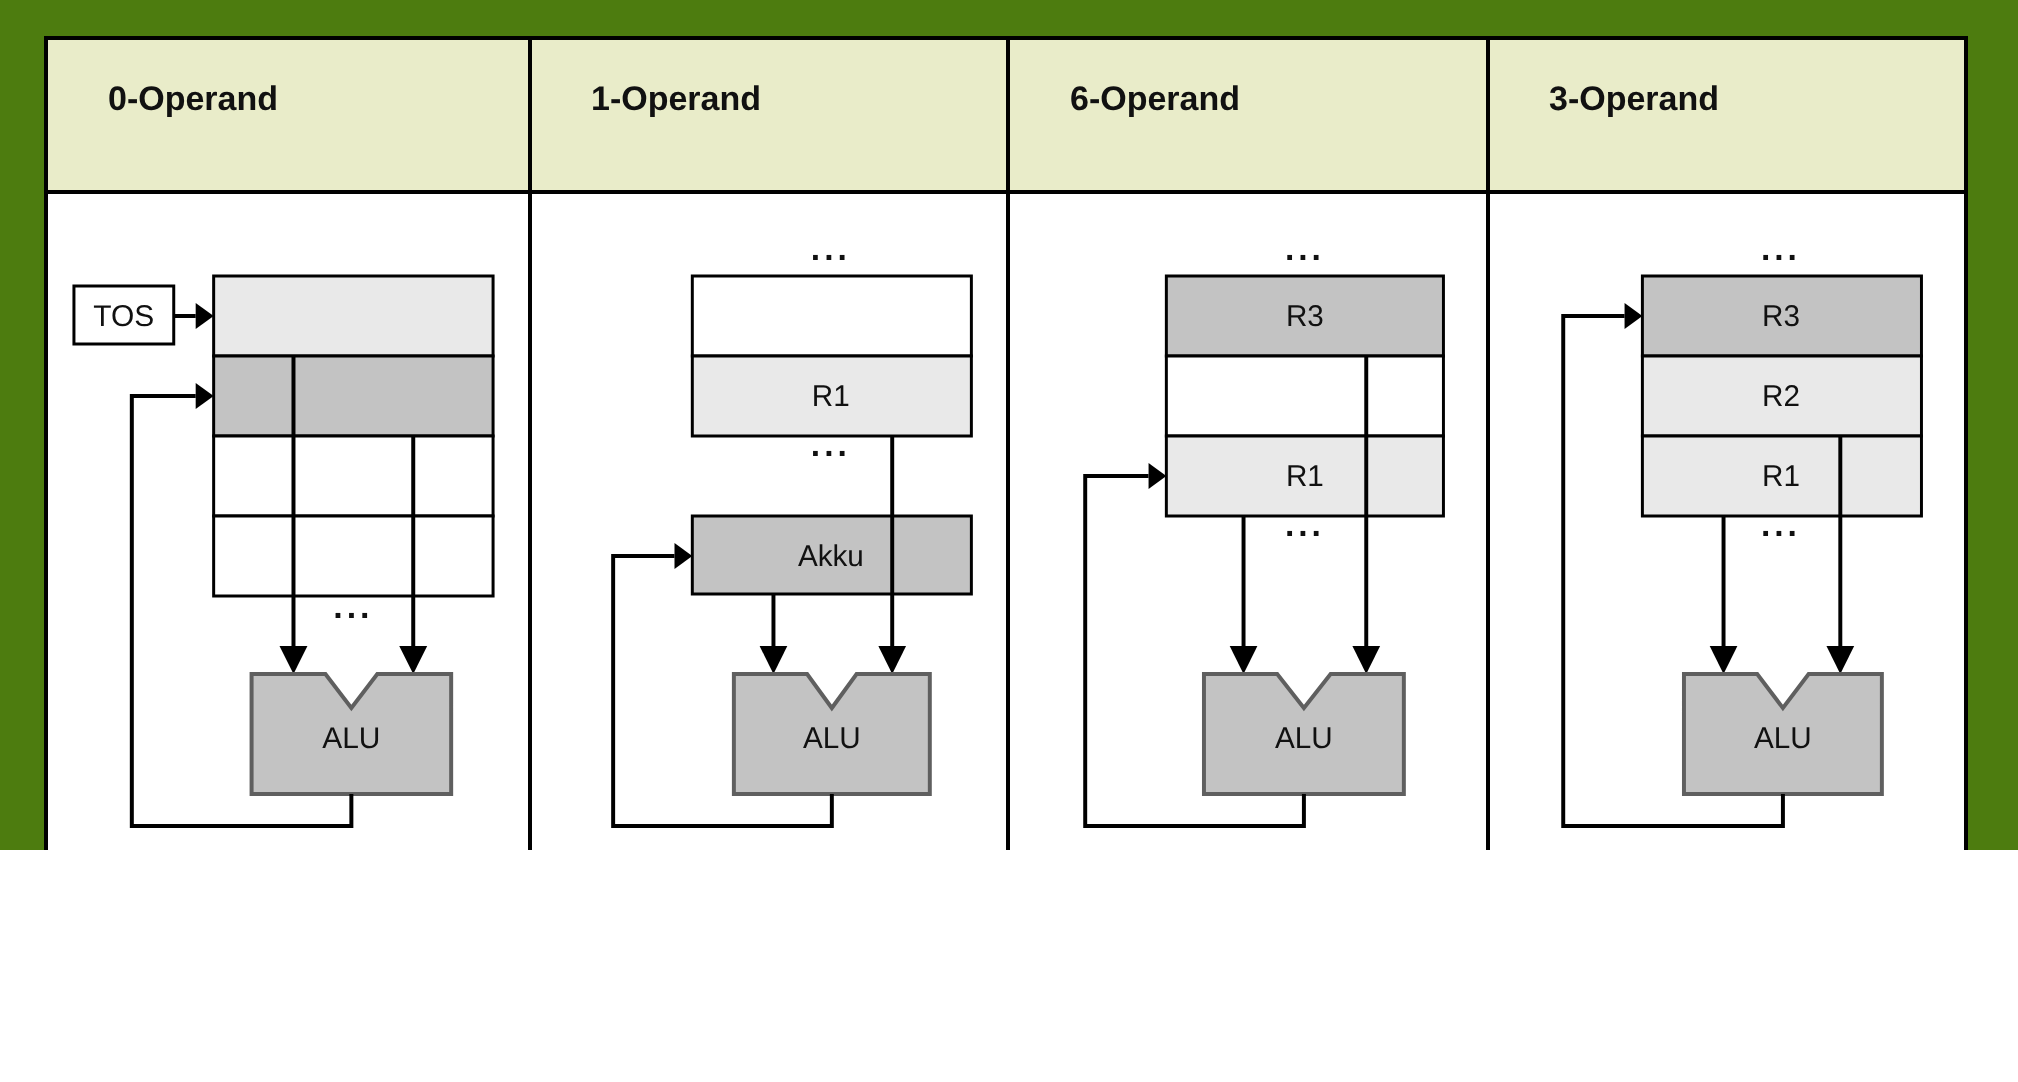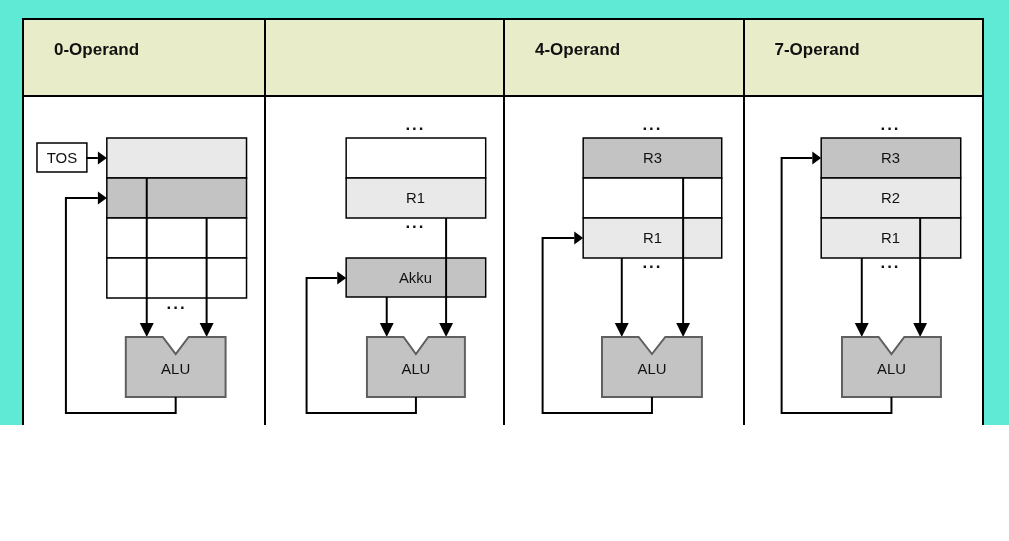--- a/index.html
+++ b/index.html
@@ -1,17 +1,17 @@
 <!DOCTYPE html>
 <html><head>
 <meta charset="utf-8">
 <style>
   html,body{margin:0;padding:0;background:#ffffff;}
   .screen{
-    position:relative;width:1009px;height:425px;background:#5eead4;overflow:hidden;
+    position:relative;width:1009px;height:425px;background:#4d7c0f;overflow:hidden;
     font-family:"Liberation Sans",sans-serif;color:#111;
   }
   .arch-table{
     position:absolute;left:22px;top:18px;width:962px;height:499px;
     border:2px solid #000;box-sizing:border-box;
     display:grid;grid-template-columns:repeat(4,1fr);grid-template-rows:77px 360px 58px;
     background:#fff;
   }
   .cell{box-sizing:border-box;position:relative;}
   .cell.not-first{border-left:2px solid #000;}
@@ -36,27 +36,28 @@
 </head>
 <body>
 
 <div class="screen">
   <div class="arch-table">
 
     <div class="cell header-cell">
       <div>0-Operand</div>
     </div>
     <div class="cell header-cell not-first">
+      <div>1-Operand</div>
     </div>
     <div class="cell header-cell not-first">
-      <div>4-Operand</div>
+      <div>6-Operand</div>
       <div></div>
     </div>
     <div class="cell header-cell not-first">
-      <div>7-Operand</div>
+      <div>3-Operand</div>
       <div></div>
     </div>
 
     <div class="cell body-cell">
       <svg viewBox="0 0 240 360" preserveAspectRatio="none">
 
         <g>
           <rect class="boxline" x="83" y="41" width="140" height="40" fill="#e9e9e9"></rect>
           <rect class="boxline" x="83" y="81" width="140" height="40" fill="#c3c3c3"></rect>
           <rect class="boxline" x="83" y="121" width="140" height="40" fill="#ffffff"></rect>

